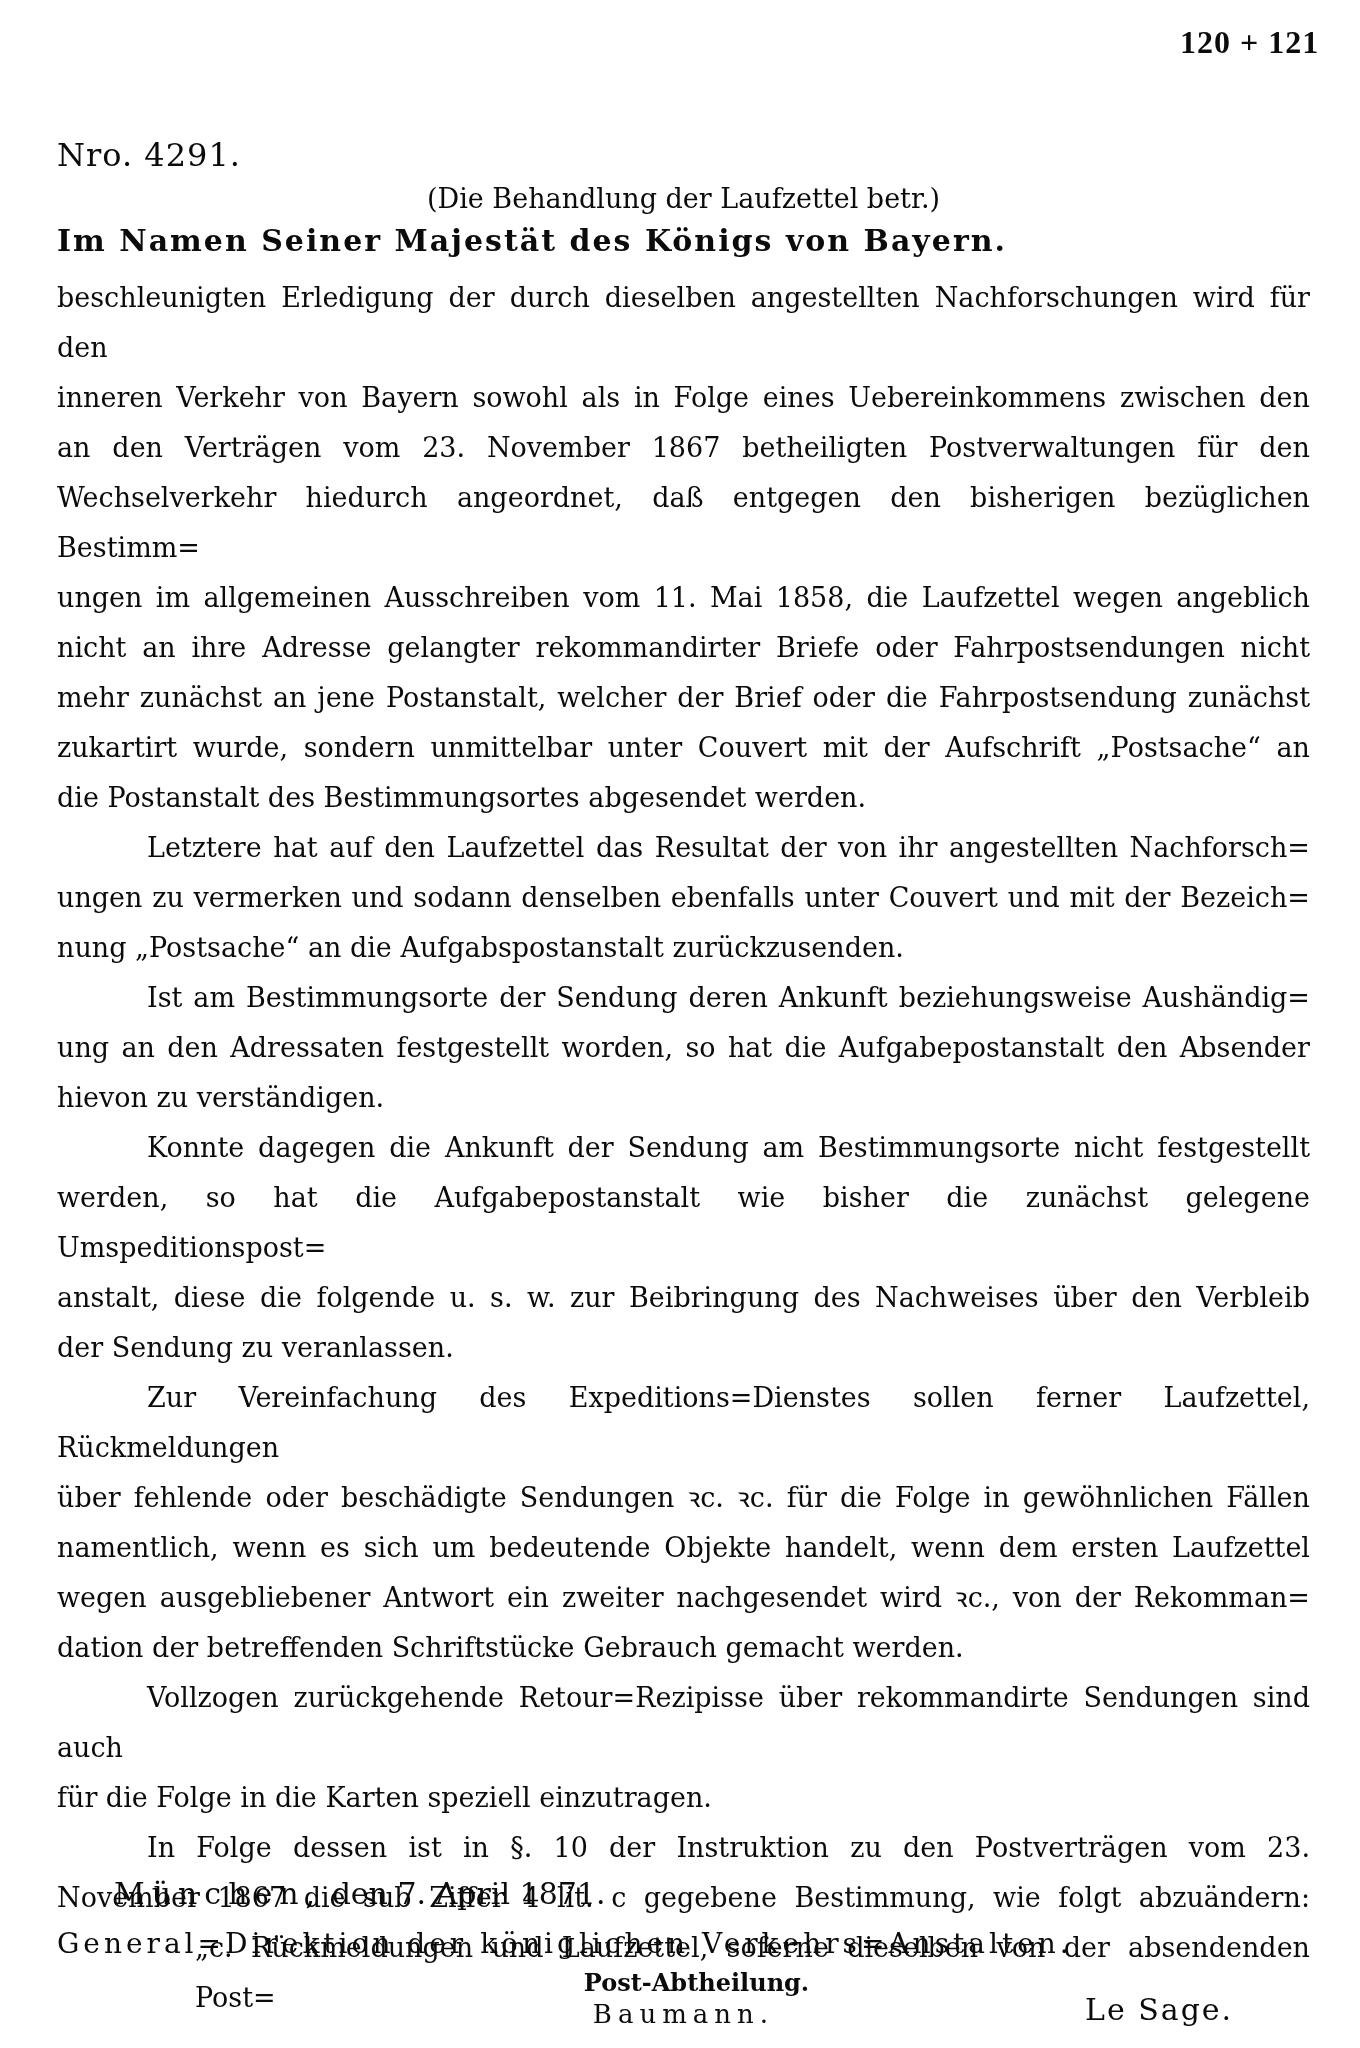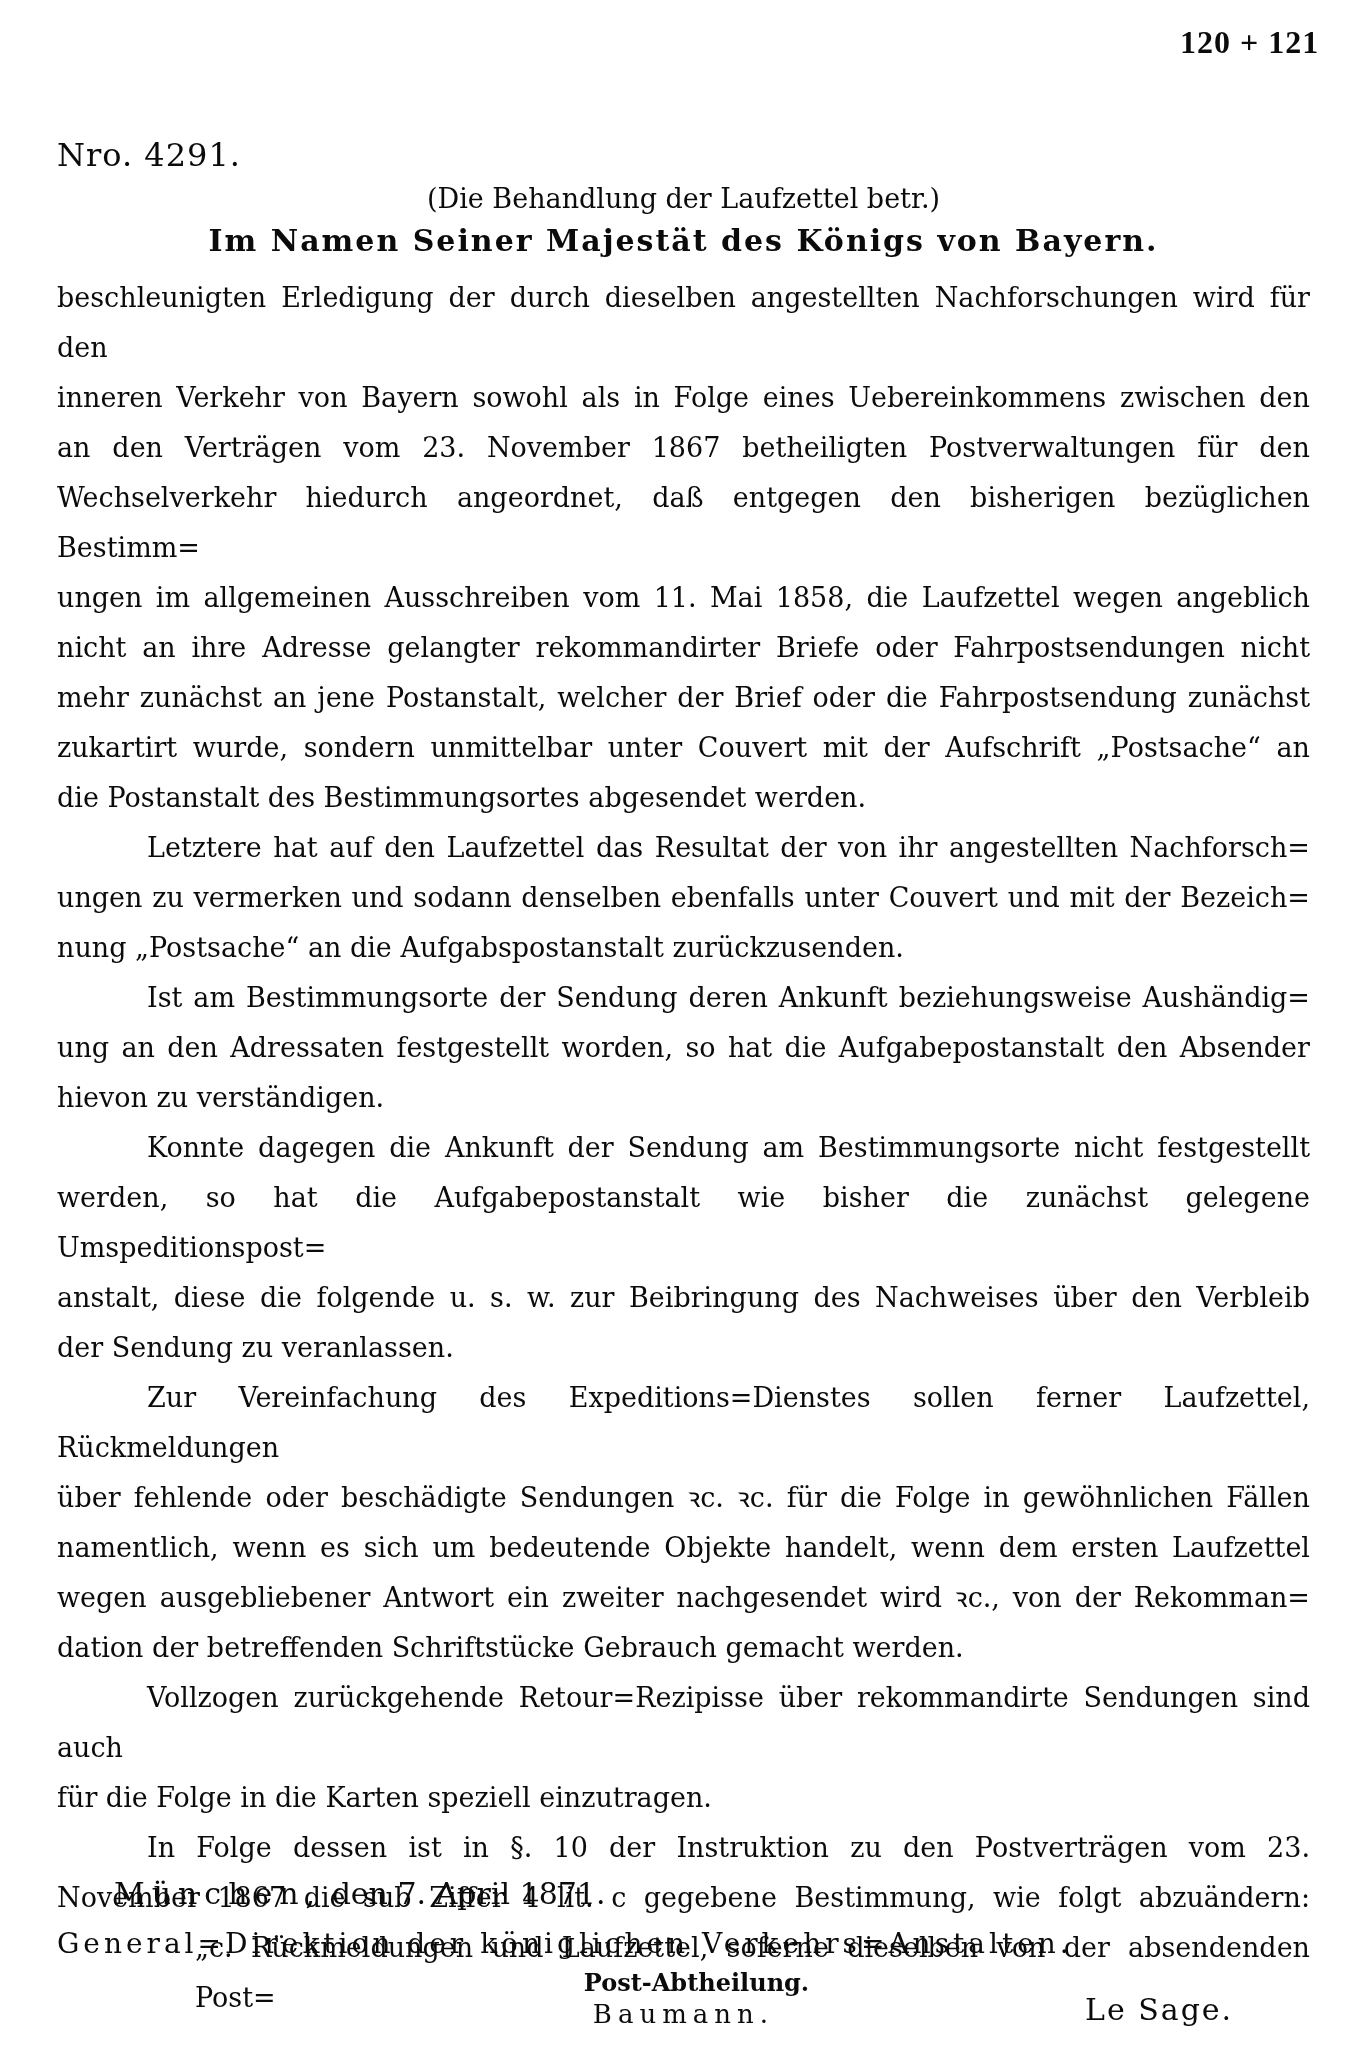--- a/index.html
+++ b/index.html
@@ -21,21 +21,21 @@
   .docnum{
     position:absolute;top:136px;left:57px;
     font-size:32px;letter-spacing:1px;
   }
   .head-subject{
     position:absolute;top:183px;left:57px;width:1253px;
     text-align:center;font-size:27px;
   }
   .head-title{
     position:absolute;top:223px;left:57px;width:1253px;
-    text-align:center;font-size:30px;font-weight:bold;letter-spacing:2px;
+    text-align:left;font-size:30px;font-weight:bold;letter-spacing:2px;
   }
   .bodytext{
     position:absolute;top:273px;left:57px;width:1253px;
     font-size:27px;
   }
   .line{
     line-height:50px;
     text-align:justify;
     text-align-last:justify;
   }

